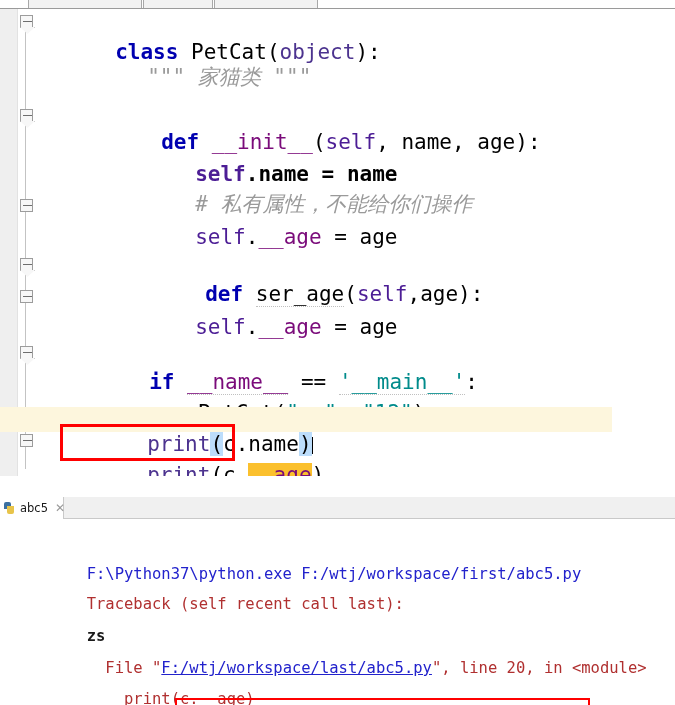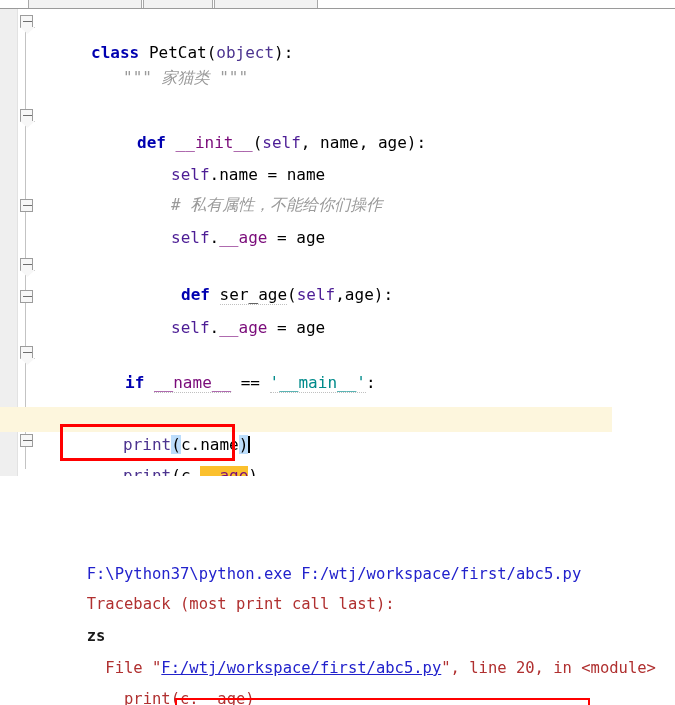--- a/index.html
+++ b/index.html
@@ -56,21 +56,21 @@
     position: absolute; left: 2px; top: 5px; width: 9px; height: 1px;
     background: #6e6e6e;
   }
 
   
   .code { position: absolute; left: 0; top: 0; width: 675px; }
   .line {
     position: absolute; left: 0; width: 612px; height: 25px;
     line-height: 25px;
     font-family: "DejaVu Sans Mono", "Liberation Mono", monospace;
-    font-size: 16px;
+    font-size: 21px;
     white-space: pre;
     color: #000000;
   }
   .line .txt { padding-left: 14px; display: inline-block; }
 
   .hl-line { background: #fdf6dd; }
 
   
   .kw      { color: #0000b0; font-weight: bold; }
   .fn      { color: #000000; }
@@ -214,21 +214,21 @@
 
       <div class="line" style="top:31px;">
         <span class="txt doc" style="padding-left:46px;">""" 家猫类 """</span>
       </div>
 
       <div class="line" style="top:96px;">
         <span class="txt" style="padding-left:60px;"><span class="kw">def</span><span> </span><span class="dunder">__init__</span><span class="paren-b">(</span><span class="self">self</span><span>, </span><span>name</span><span>, </span><span>age</span><span class="paren-b">)</span><span class="punct">:</span></span>
       </div>
 
       <div class="line" style="top:128px;">
-        <span class="txt" style="padding-left:94px;"><span class="self">self</span><span>.</span><span>name</span><span> = </span><span>name</span></span>
+        <span class="txt" style="padding-left:94px;font-weight:bold;"><span class="self">self</span><span>.</span><span>name</span><span> = </span><span>name</span></span>
       </div>
 
       <div class="line" style="top:158px;">
         <span class="txt cmt" style="padding-left:94px;"># 私有属性，不能给你们操作</span>
       </div>
 
       <div class="line" style="top:191px;">
         <span class="txt" style="padding-left:94px;"><span class="self">self</span><span>.</span><span class="dunder">__age</span><span> = </span><span>age</span></span>
       </div>
 
@@ -258,37 +258,47 @@
 
     </div>
 
     <div class="redbox" style="left:60px; top:415px; width:175px; height:37px;"></div>
 
   </div>
 
 
   <div class="runwin">
 
+    <div class="runtabs">
+      <div class="runtab" style="width:64px;">
+        <span class="pyicon">
+          <span class="s1"></span>
+          <span class="s2"></span>
+        </span>
+        <span>abc5</span>
+        <span class="closex">✕</span>
+      </div>
+    </div>
 
     <div class="console">
 
       <div class="cline" style="top:10px;">
         <span class="ctxt c-blue">F:\Python37\python.exe F:/wtj/workspace/first/abc5.py</span>
       </div>
 
       <div class="cline" style="top:40px;">
-        <span class="ctxt c-red">Traceback (most print call last):</span>
+        <span class="ctxt c-red">Traceback (self recent call last):</span>
       </div>
 
       <div class="cline" style="top:72px;font-weight:bold;">
         <span class="ctxt c-dark">zs</span>
       </div>
 
       <div class="cline" style="top:104px;">
-        <span class="ctxt"><span class="c-red">  File "</span><span class="c-link">F:/wtj/workspace/first/abc5.py</span><span class="c-red">", line 20, in &lt;module&gt;</span></span>
+        <span class="ctxt"><span class="c-red">  File "</span><span class="c-link">F:/wtj/workspace/last/abc5.py</span><span class="c-red">", line 20, in &lt;module&gt;</span></span>
       </div>
 
       <div class="cline" style="top:135px;">
         <span class="ctxt c-red">    print(c.__age)</span>
       </div>
 
       <div class="cline" style="top:166px;">
         
       </div>
 

